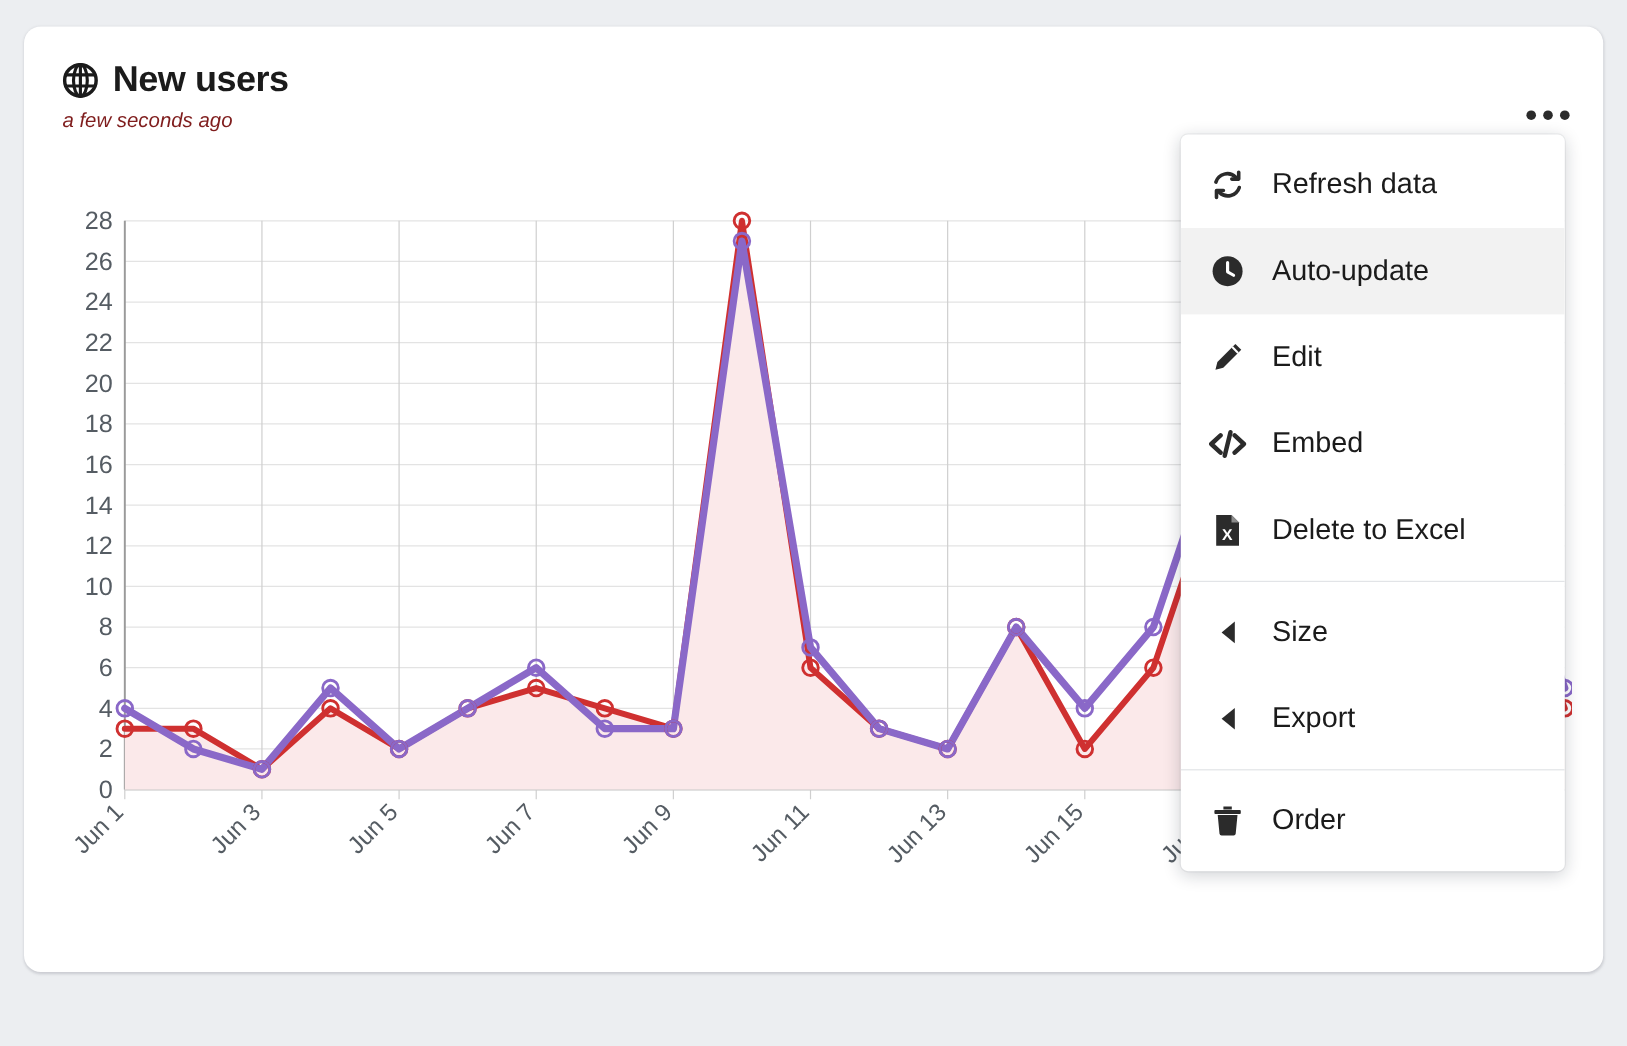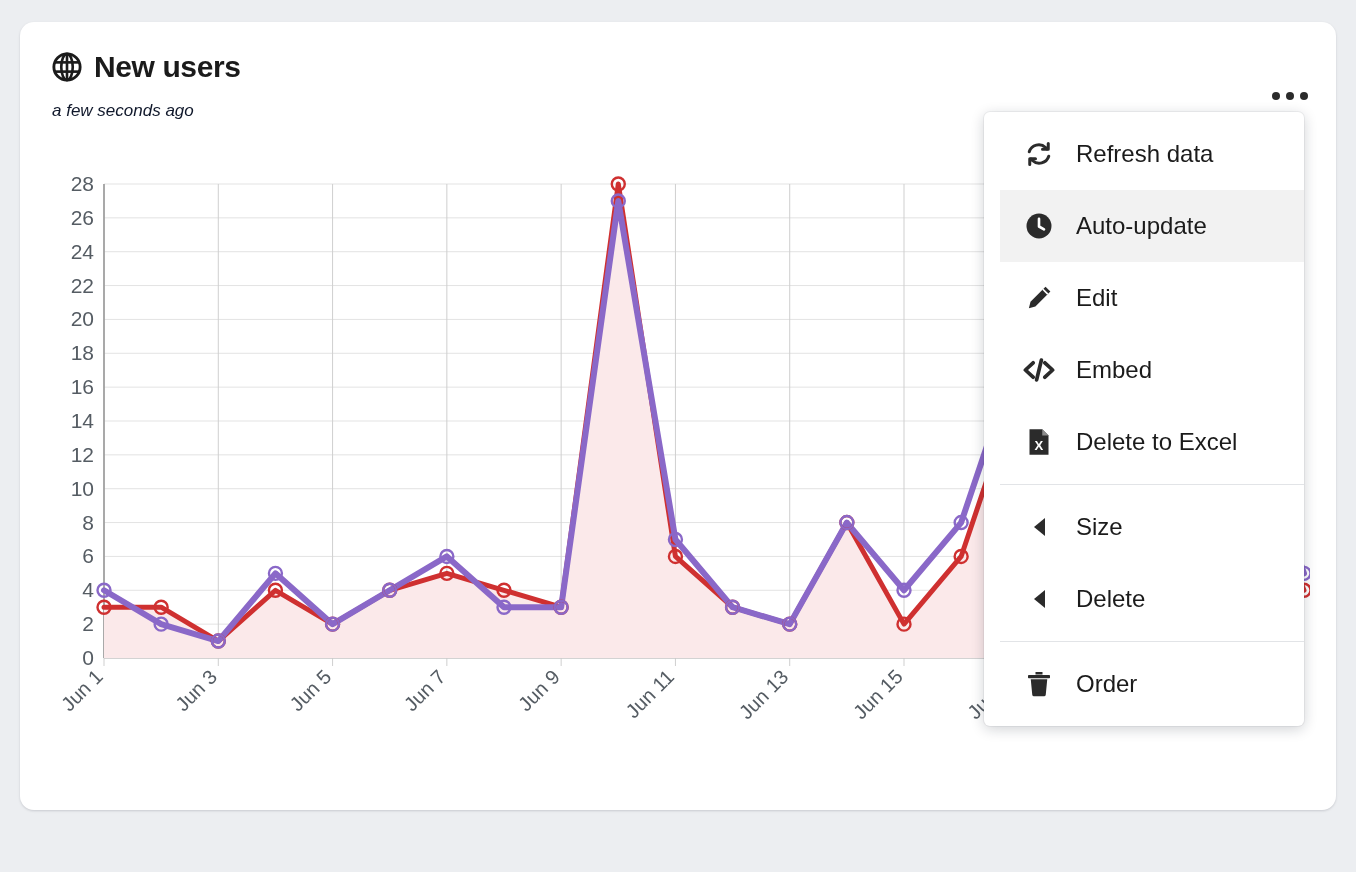--- a/index.html
+++ b/index.html
@@ -29,24 +29,24 @@
   .title-row { display: flex; align-items: center; gap: 12px; }
   .globe-icon { width: 30px; height: 30px; display: block; flex: 0 0 auto; }
   .card-title {
     font-size: 30px;
     font-weight: bold;
     color: #1b1b1b;
     letter-spacing: -0.4px;
     line-height: 1;
   }
   .card-subtitle {
-    margin-top: 20px;
+    margin-top: 10px;
     font-size: 17px;
     font-style: italic;
-    color: #0f172a;
+    color: #7f1d1d;
     line-height: 1;
   }
 
   .kebab {
     position: absolute;
     right: 24px; top: 58px;
     width: 44px; height: 32px;
     display: flex; align-items: center; justify-content: center;
     gap: 6px;
     cursor: pointer;
@@ -68,21 +68,21 @@
   .xtick { font-size: 20px; fill: #555c63; text-anchor: end; font-family: "Liberation Sans", sans-serif; }
 
   
   .menu {
     position: absolute;
     left: 984px; top: 112px;
     width: 320px;
     background: #ffffff;
     border-radius: 6px;
     box-shadow: 0 3px 14px rgba(16,24,40,.20), 0 0 0 1px rgba(16,24,40,.05);
-    padding: 6px 0 6px 16px;
+    padding: 6px 0 6px 0;
     overflow: hidden;
   }
   .menu-item {
     display: flex;
     align-items: center;
     height: 72px;
     padding: 0 22px;
     cursor: pointer;
     background: transparent;
   }
@@ -296,21 +296,21 @@
       <div class="menu-item">
         <span class="menu-ico">
           <div class="caret"></div>
         </span>
         <span class="menu-label">Size</span>
       </div>
       <div class="menu-item">
         <span class="menu-ico">
           <div class="caret"></div>
         </span>
-        <span class="menu-label">Delete</span>
+        <span class="menu-label">Export</span>
       </div>
       <div class="menu-sep"></div>
       <div class="menu-item">
         <span class="menu-ico">
           <svg viewBox="0 0 24 24" width="30" height="30">
             <path d="M9.2 2.4h5.6v2h-5.6z" fill="#2b2b2b"></path>
             <rect x="3.2" y="4.8" width="17.6" height="2.6" rx="0.6" fill="#2b2b2b"></rect>
             <path d="M5.4 8.2h13.2l-1.2 12.4a1.4 1.4 0 0 1-1.4 1.2H8a1.4 1.4 0 0 1-1.4-1.2z" fill="#2b2b2b"></path>
           </svg>
         </span>

